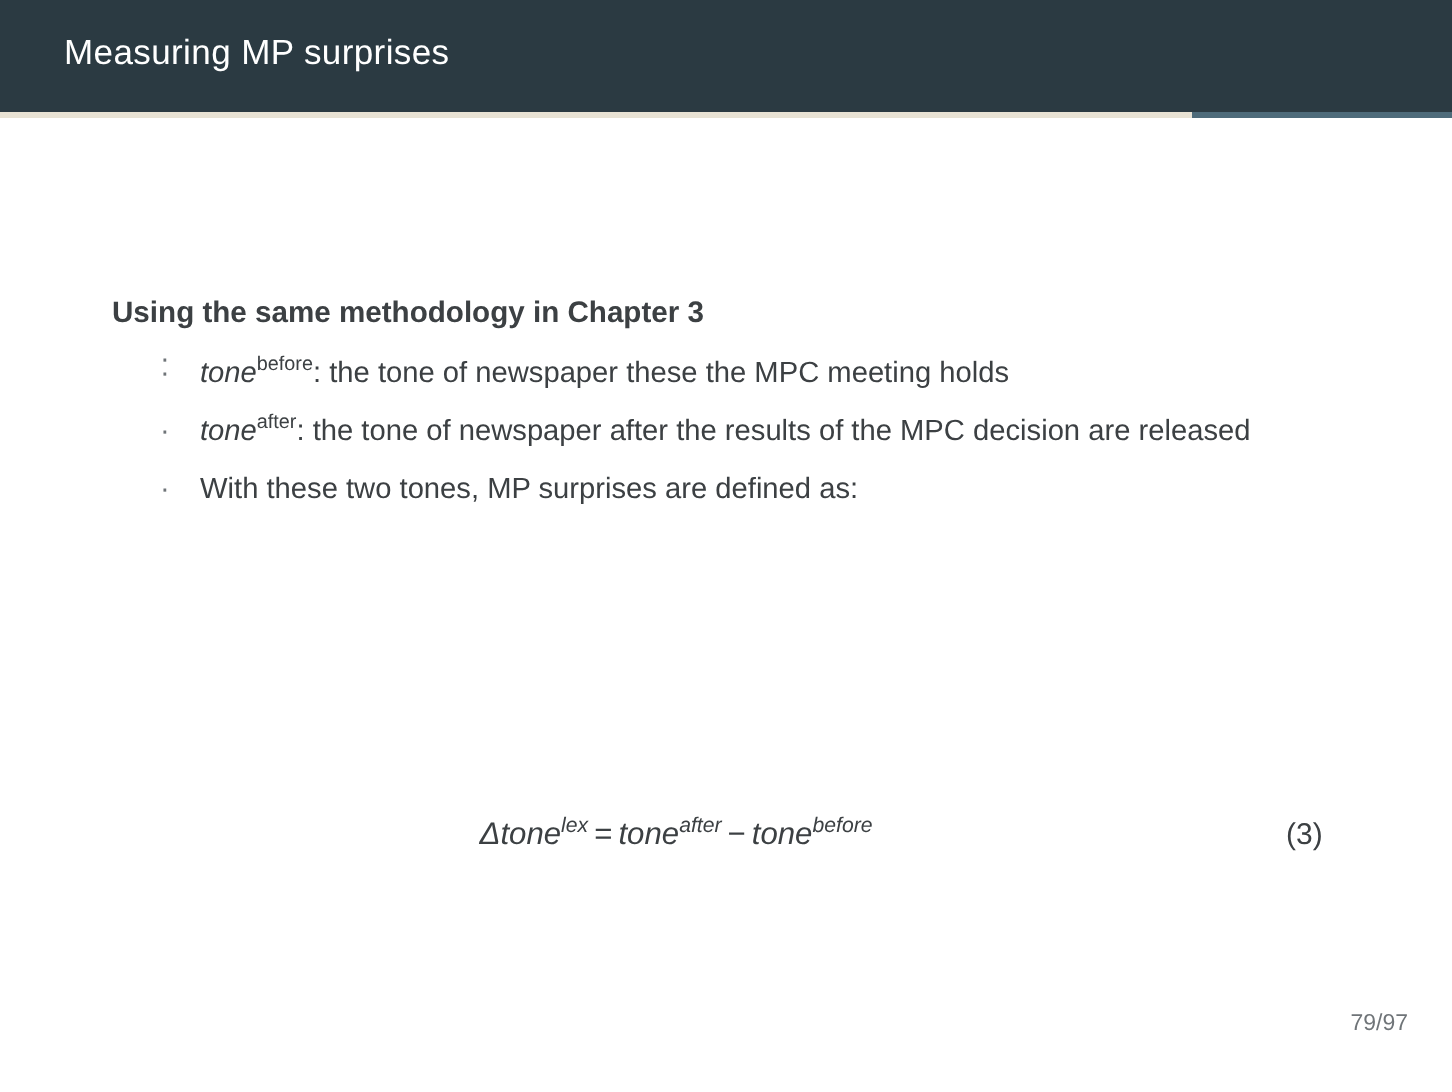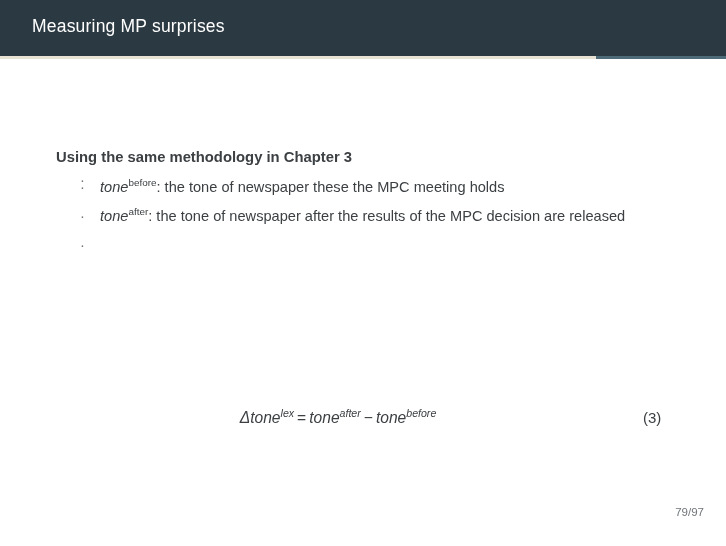--- a/index.html
+++ b/index.html
@@ -160,20 +160,21 @@
         <span class="it">tone</span><sup>before</sup><span>: the tone of newspaper these the MPC meeting holds</span>
       </div>
 
       <div class="bullet">
         <span class="dot">·</span>
         <span class="it">tone</span><sup>after</sup><span>: the tone of newspaper after the results of the MPC decision are released</span>
       </div>
 
       <div class="bullet">
         <span class="dot">·</span>
+        <span>With these two tones, MP surprises are defined as:</span>
       </div>
 
     </div>
 
     <div class="equation-row">
       <div class="equation"><span>Δ</span><span>tone</span><sup>lex</sup><span class="op">=</span><span>tone</span><sup>after</sup><span class="op">−</span><span>tone</span><sup>before</sup></div>
       <div class="eq-number">(3)</div>
     </div>
 
   </div>

